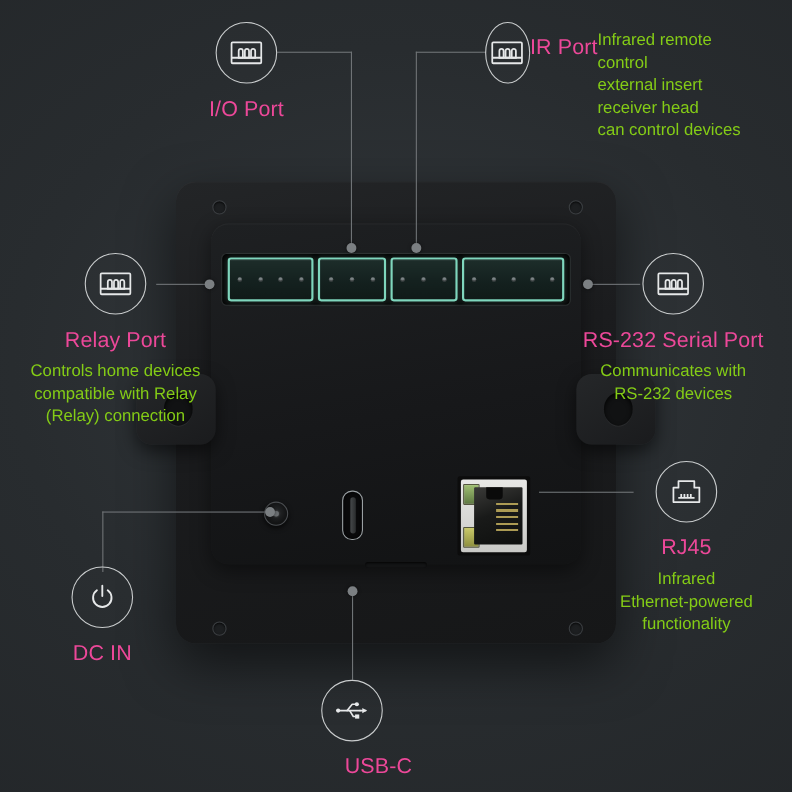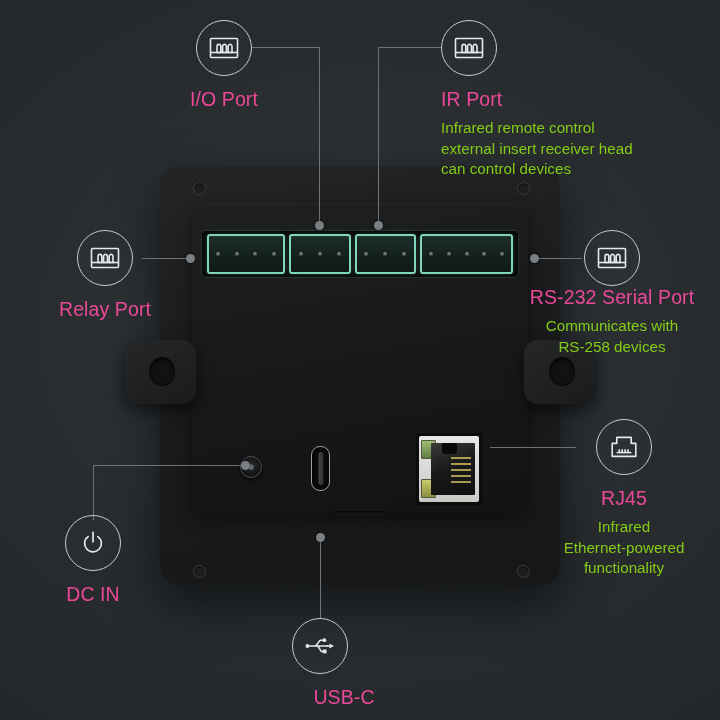--- a/index.html
+++ b/index.html
@@ -153,21 +153,21 @@
     box-sizing:border-box;
     background:rgba(255,255,255,.012);
   }
   .callout .title{
     color:#ec4899;font-size:19.5px;letter-spacing:.1px;white-space:nowrap;
   }
   .callout .desc{
     color:#84cc16;font-size:15.2px;line-height:20.5px;white-space:pre-line;
   }
   .c-center{display:flex;flex-direction:column;align-items:center;}
-  .c-left{display:flex;flex-direction:column;align-items:flex-start;}
+  .c-left{display:flex;align-items:flex-start;}
   .c-center .desc{text-align:center;}
 
   svg.gl{display:block;}
   svg.gl *{vector-effect:non-scaling-stroke;}
 </style>
 </head>
 <body>
 
 <div id="stage">
   <div class="bg-vignette"></div>
@@ -275,33 +275,36 @@
 
   <div class="callout c-center" style="left:1px;top:230px;width:208px;align-items:center;">
     <div class="icon-circle">
       <svg class="gl" width="30" height="24" viewBox="0 0 30 24" fill="none" stroke="#e6e8e9" stroke-width="1.6">
         <rect x="1.5" y="2.5" width="27" height="19" rx="1"></rect>
         <path d="M1.5 16.5h27"></path>
         <path d="M8 16.5v-6.2a1.9 1.9 0 1 1 3.8 0v6.2z M13.6 16.5v-6.2a1.9 1.9 0 1 1 3.8 0v6.2z M19.2 16.5v-6.2a1.9 1.9 0 1 1 3.8 0v6.2z"></path>
       </svg>
     </div>
     <div class="title" style="margin-top:12px;">Relay Port</div>
+    <div class="desc" style="margin-top:7px;">Controls home devices
+compatible with Relay
+(Relay) connection</div>
   </div>
 
   <div class="callout c-center" style="left:512px;top:230px;width:200px;">
     <div class="icon-circle">
       <svg class="gl" width="30" height="24" viewBox="0 0 30 24" fill="none" stroke="#e6e8e9" stroke-width="1.6">
         <rect x="1.5" y="2.5" width="27" height="19" rx="1"></rect>
         <path d="M1.5 16.5h27"></path>
         <path d="M8 16.5v-6.2a1.9 1.9 0 1 1 3.8 0v6.2z M13.6 16.5v-6.2a1.9 1.9 0 1 1 3.8 0v6.2z M19.2 16.5v-6.2a1.9 1.9 0 1 1 3.8 0v6.2z"></path>
       </svg>
     </div>
-    <div class="title" style="">RS-232 Serial Port</div>
+    <div class="title" style="margin-top:12px;">RS-232 Serial Port</div>
     <div class="desc" style="margin-top:7px;">Communicates with
-RS-258 devices</div>
+RS-232 devices</div>
   </div>
 
   <div class="callout c-center" style="left:536px;top:419px;width:176px;">
     <div class="icon-circle">
       <svg class="gl" width="28" height="26" viewBox="0 0 28 26" fill="none" stroke="#e6e8e9" stroke-width="1.6" stroke-linejoin="round">
         <path d="M2.2 9.4 V22.4 H25.8 V9.4 L21.2 9.4 V3.4 H6.8 V9.4 Z"></path>
         <path d="M6.6 18.6h14.8"></path>
         <path d="M9.3 18.6v-3.4 M12.2 18.6v-3.4 M15.1 18.6v-3.4 M18 18.6v-3.4"></path>
       </svg>
     </div>

